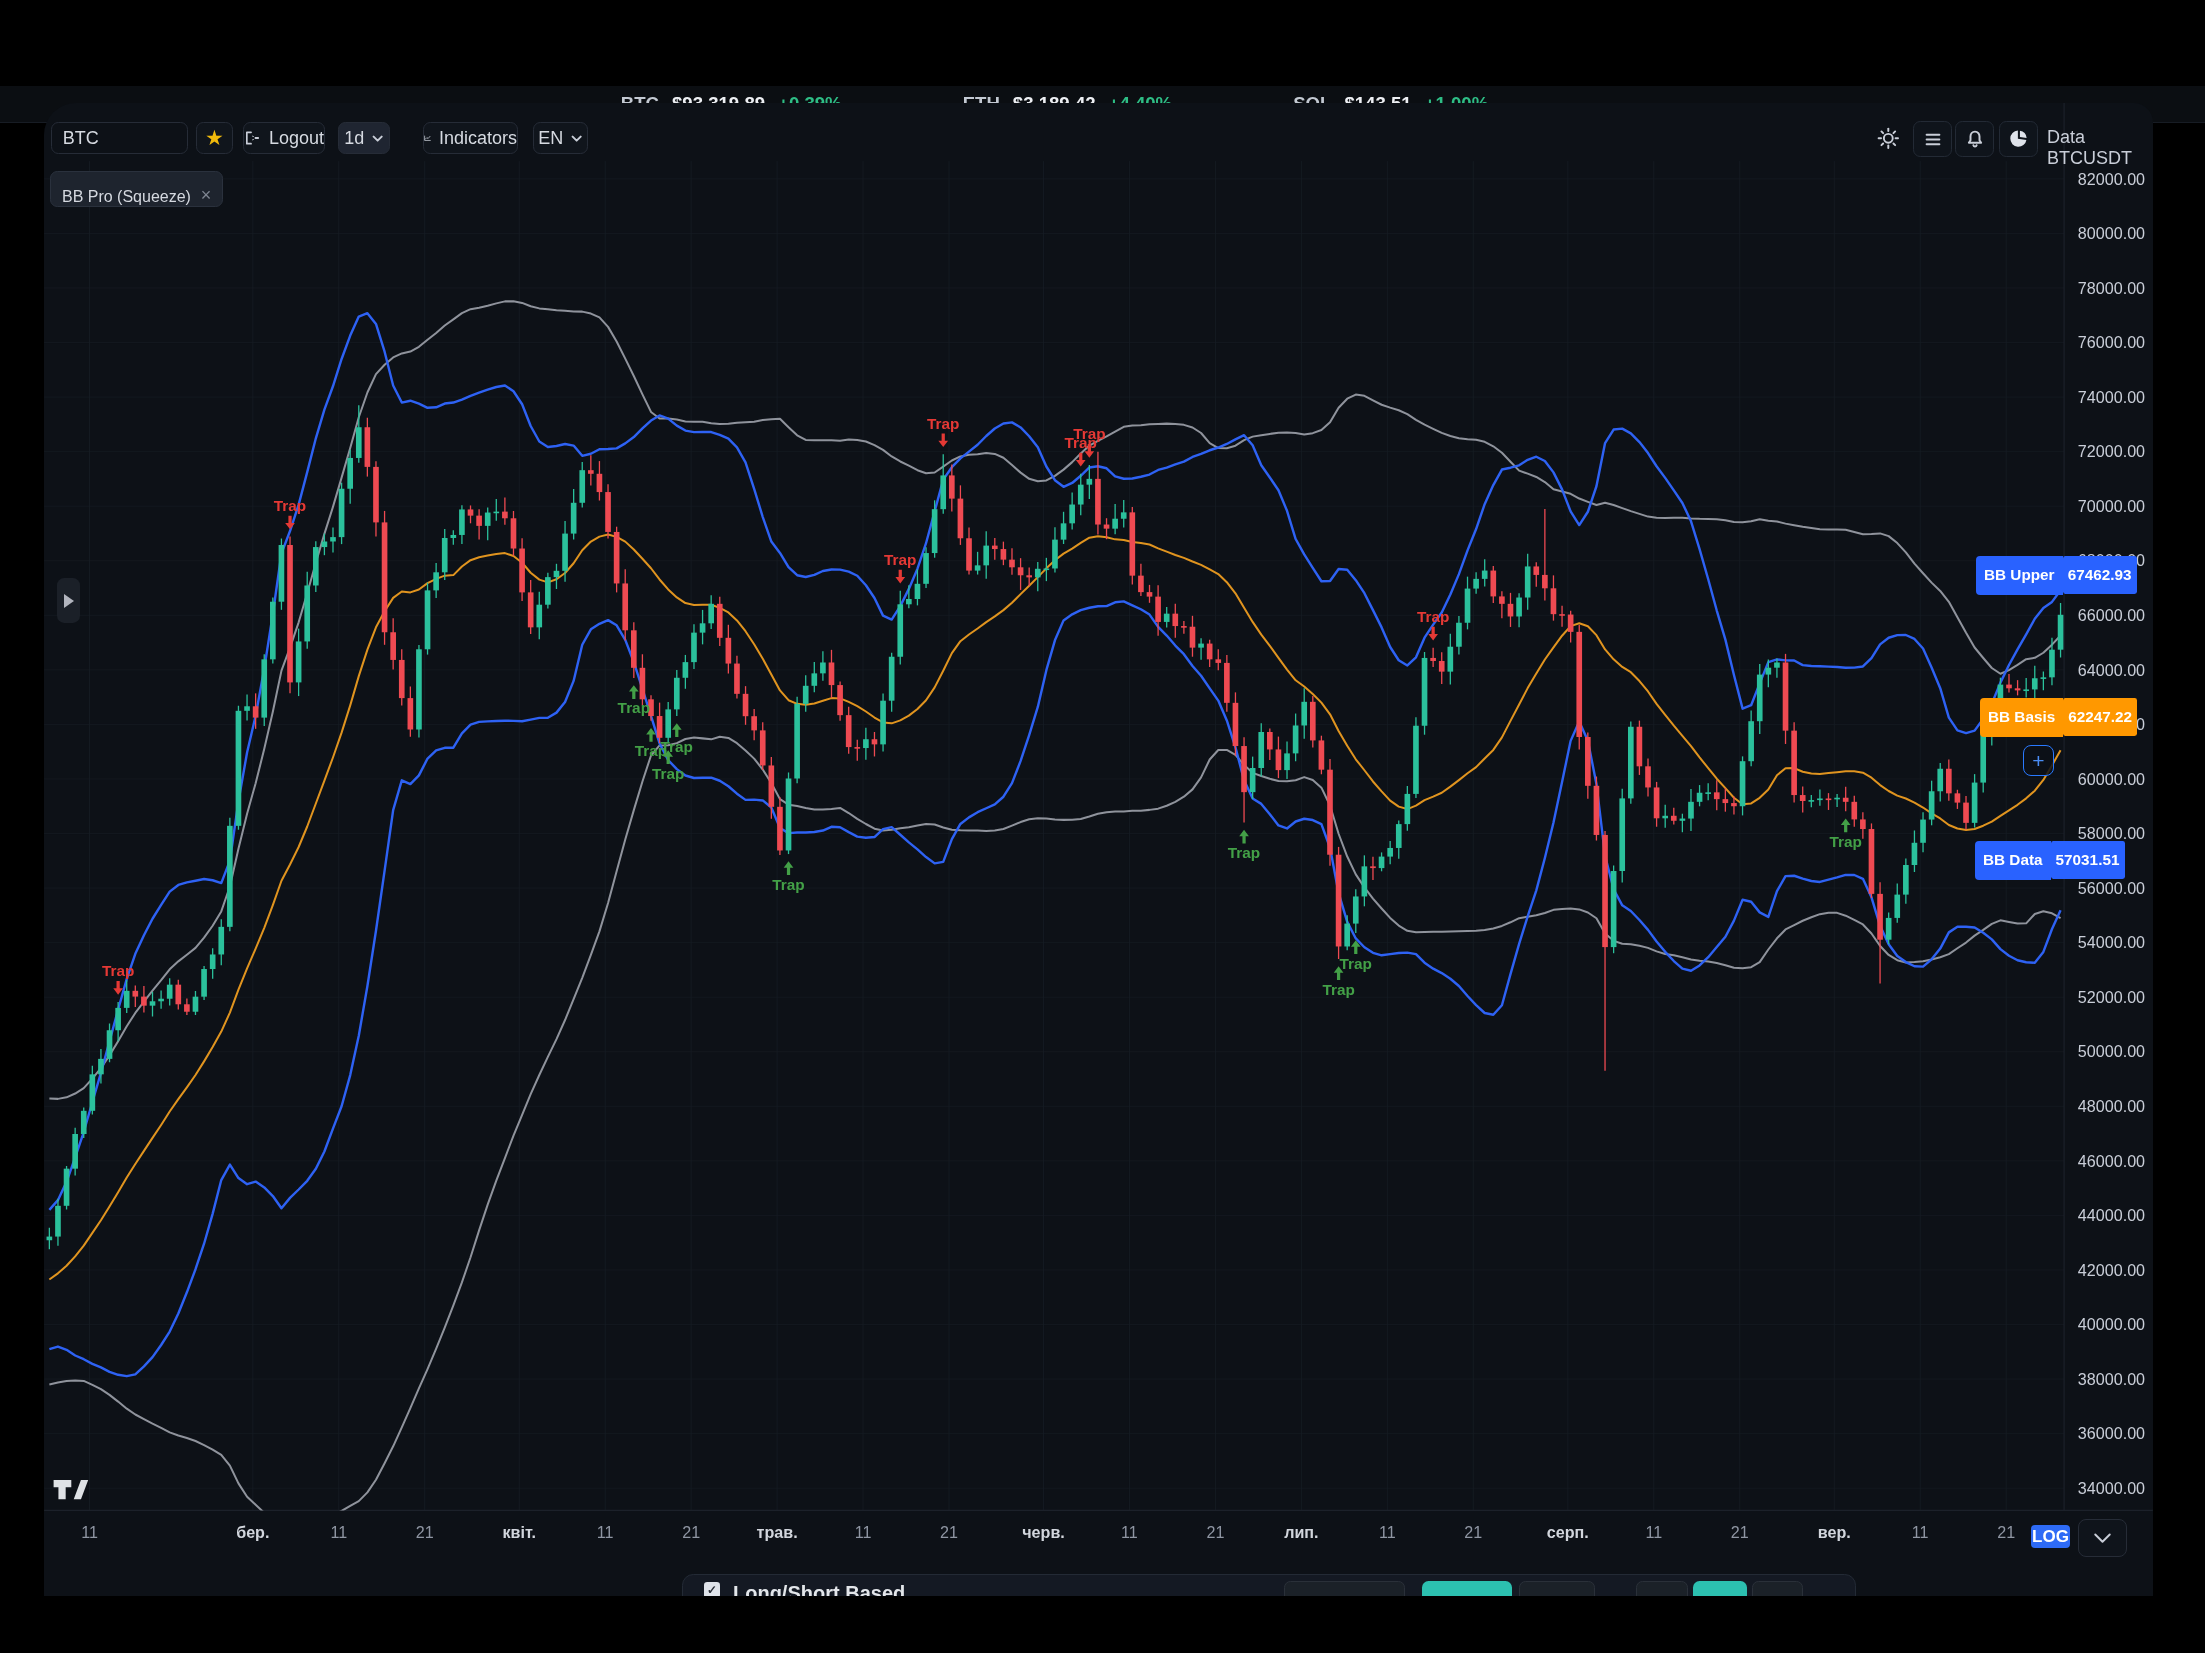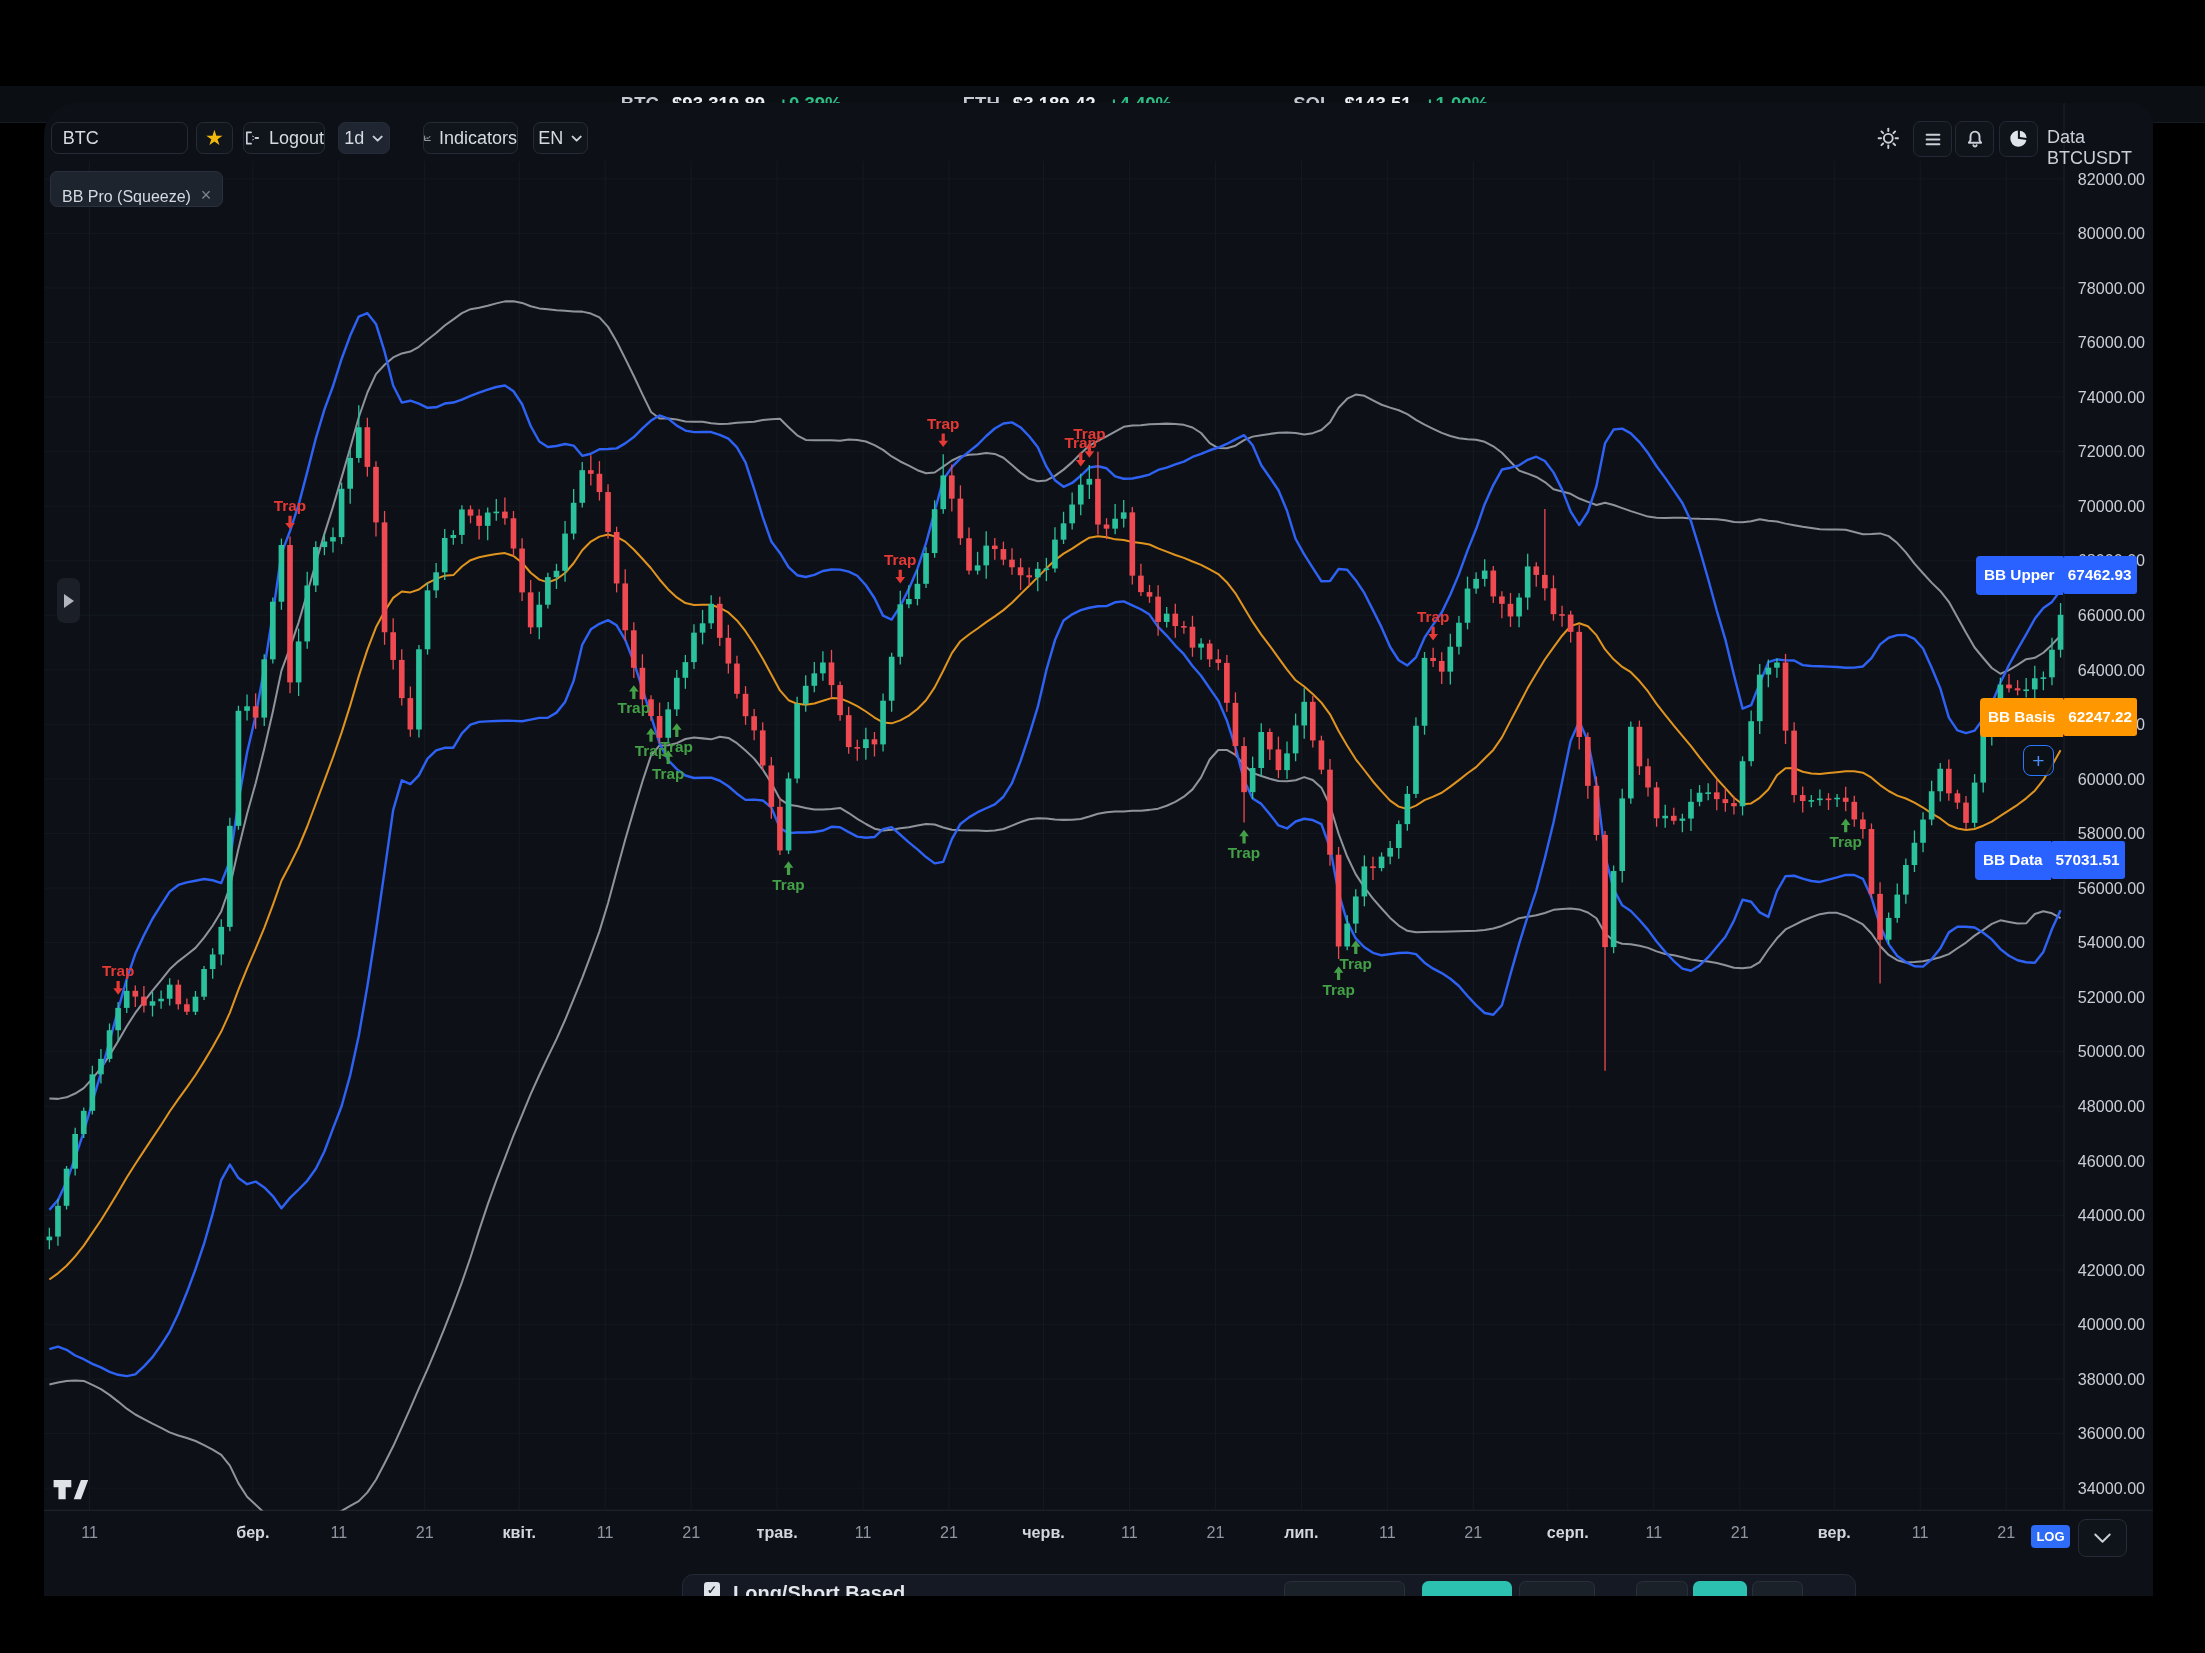--- a/index.html
+++ b/index.html
@@ -53,21 +53,21 @@
     display:flex;align-items:center;border-radius:4px 0 0 4px;}
   .tagval{width:74px;height:38px;color:#fff;font-size:15.3px;font-weight:700;
     display:flex;align-items:center;justify-content:center;border-radius:2.4px;}
   .blue-bg{background:#2962ff;}
   .orange-bg{background:#ff9800;color:#fff;}
   #plus-btn{left:1979px;width:29px;height:29px;border:1.6px solid #2979ff;border-radius:8px;
     color:#4a8df5;font-size:21px;display:flex;align-items:center;justify-content:center;
     background:rgba(13,17,23,.85);cursor:pointer;}
   
   #log-btn{left:1987px;top:1422px;width:39px;height:23.4px;background:#2e6bf6;border-radius:4px;
-    color:#fff;font-size:13px;font-weight:700;display:flex;align-items:center;justify-content:center;cursor:pointer;}
+    color:#fff;font-size:17px;font-weight:700;display:flex;align-items:center;justify-content:center;cursor:pointer;}
   #collapse-btn{left:2034px;top:1416px;width:47px;height:36px;border:0.8px solid #262c37;border-radius:8px;
     display:flex;align-items:center;justify-content:center;cursor:pointer;background:#0f141b;}
   
   #tv-logo{left:8px;top:1372px;cursor:pointer;}
   
   #bottom-panel{left:638px;top:1471px;width:1172px;height:36px;background:#141923;
     border:0.8px solid #232a35;border-radius:11.3px 11.3px 0 0;}
   #panel-checkbox{position:absolute;left:21px;top:7.3px;width:16px;height:16px;background:#dfe3ea;
     border-radius:3.2px;display:flex;align-items:center;justify-content:center;color:#2a2f38;
     font-size:12px;font-weight:700;cursor:pointer;}

